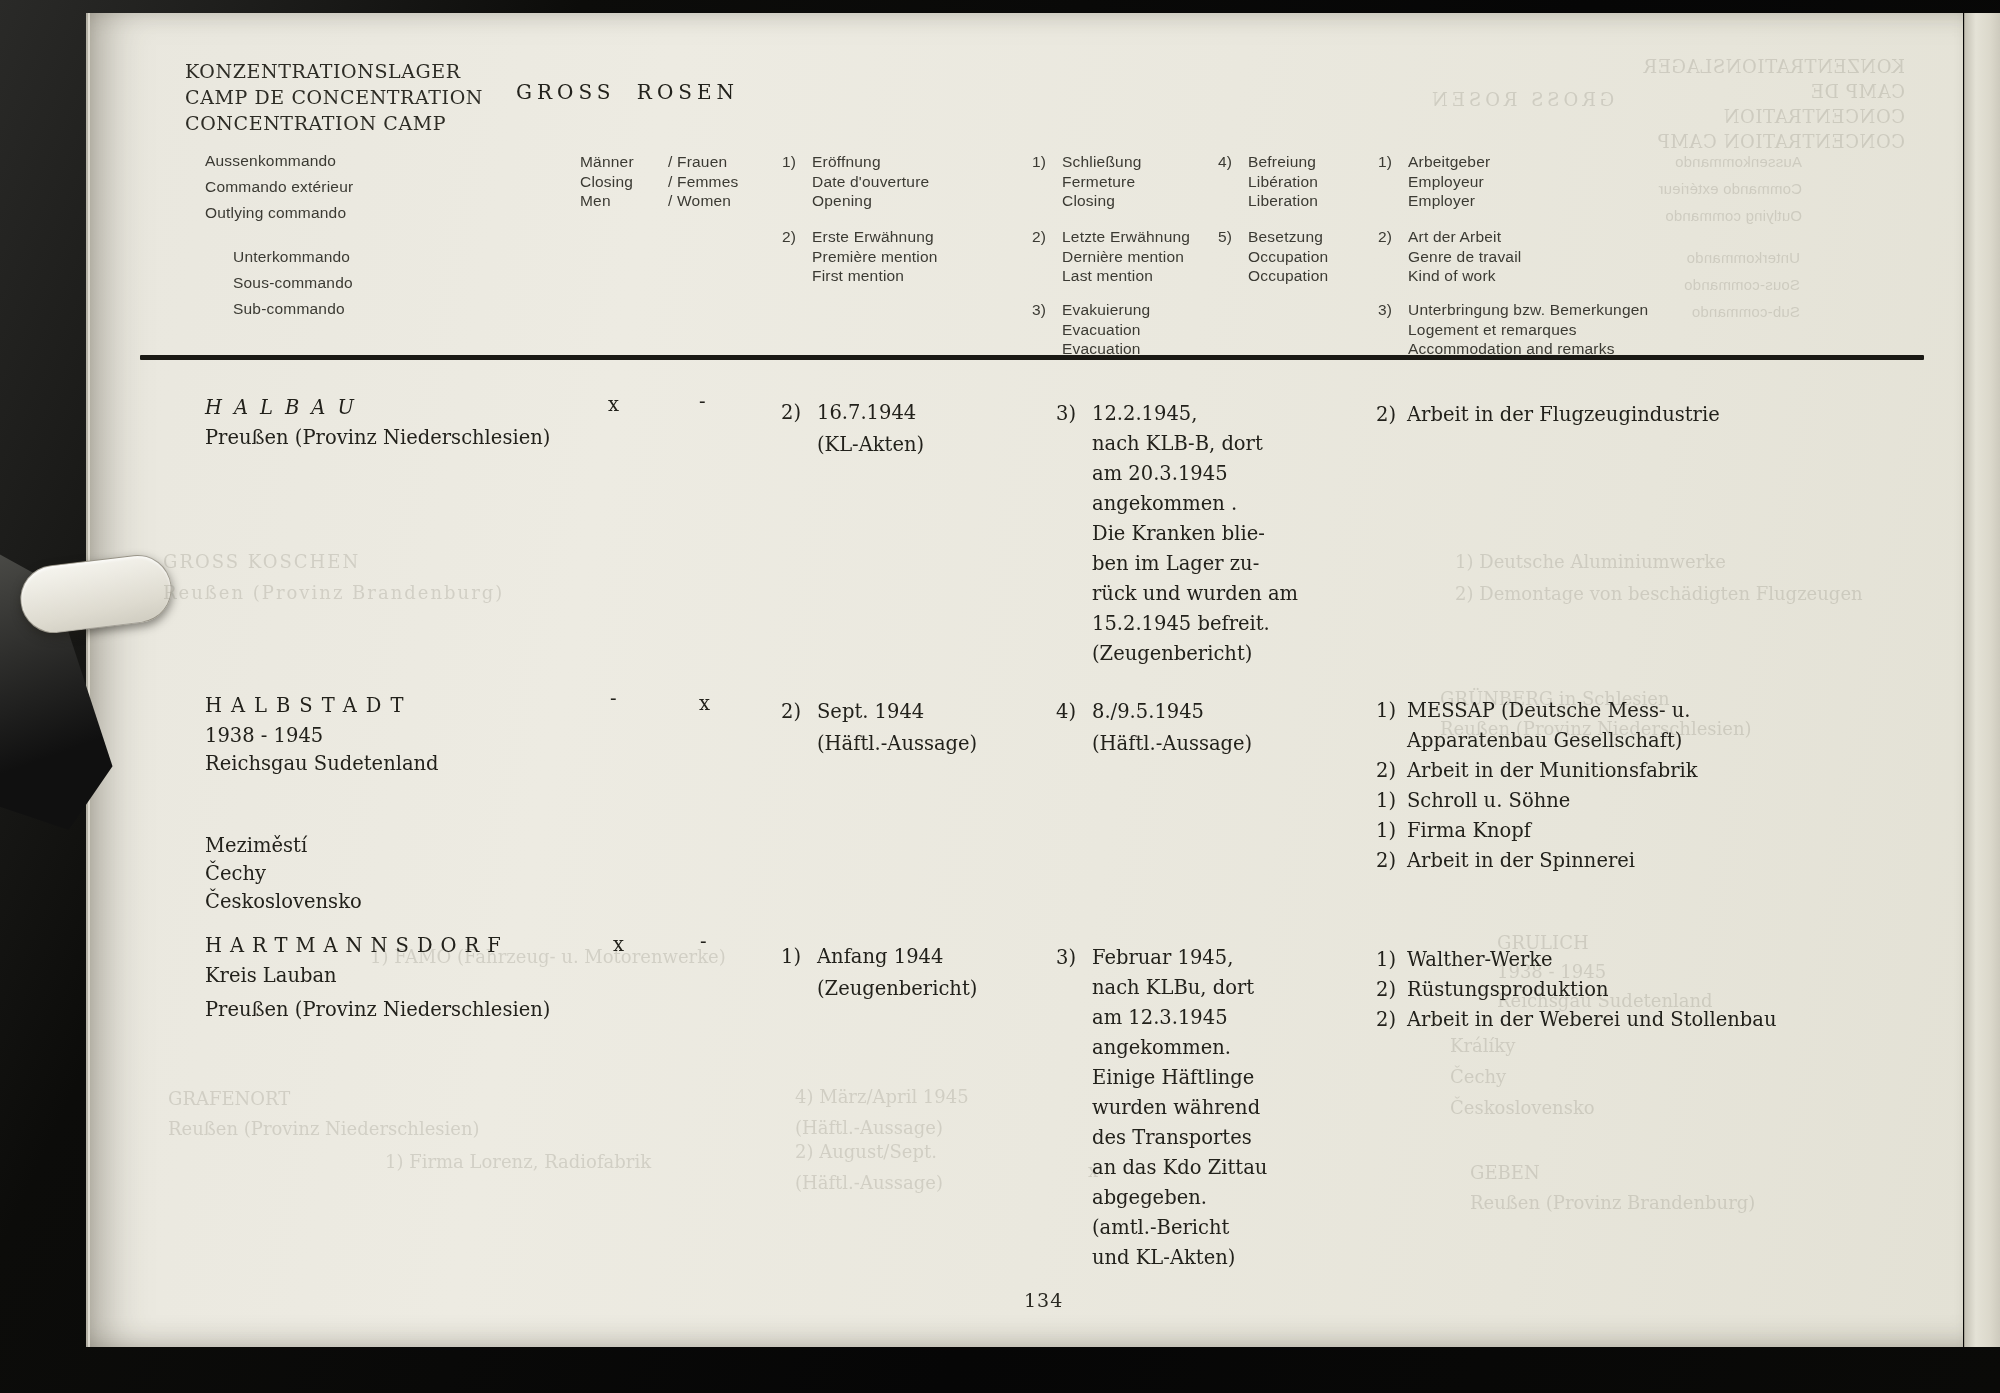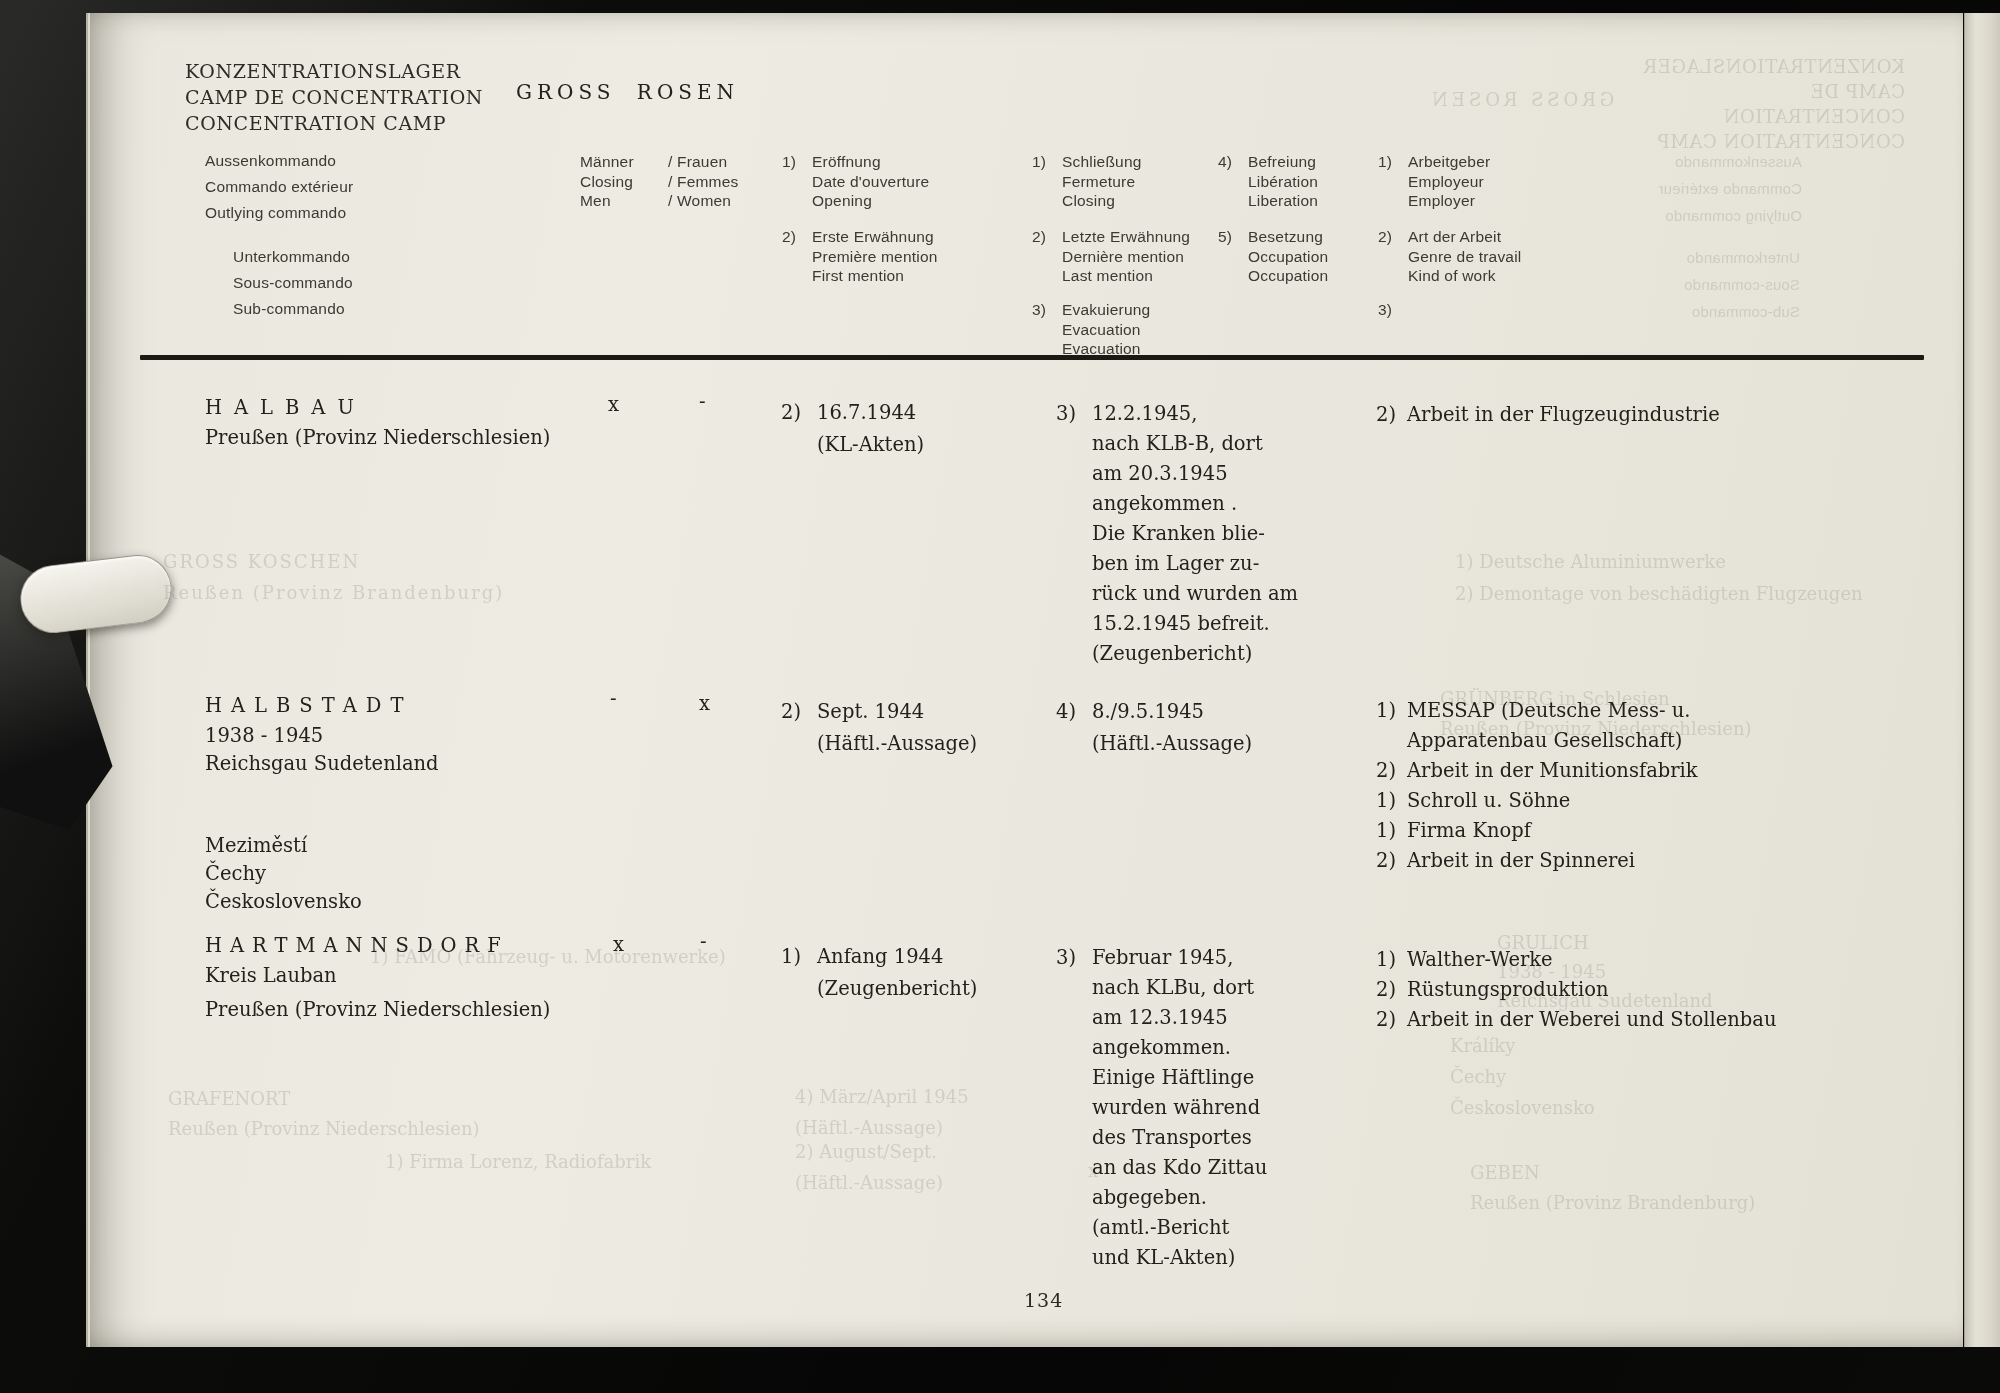--- a/index.html
+++ b/index.html
@@ -25,21 +25,21 @@
   .rule{position:absolute;left:140px;top:355px;width:1784px;height:5px;background:#1a1914;border-radius:1px;}
 
   
   .abs{position:absolute;}
   .typed{font-family:"DejaVu Serif",serif;font-size:19.5px;line-height:28px;color:#22211b;}
   .pre{white-space:pre-line;}
   .sans{font-family:"Liberation Sans",sans-serif;font-size:15.5px;line-height:19.5px;color:#3b3a33;letter-spacing:.2px;}
   .leftleg{line-height:26px;}
   .title{font-size:19px;line-height:26px;letter-spacing:.6px;color:#2d2c25;margin-left:45px;}
   .campname{font-size:20px;letter-spacing:5px;word-spacing:10px;color:#23221c;}
-  .ename{letter-spacing:12px;}
+  .ename{letter-spacing:12px;font-style:italic;}
   .lg{display:flex;}
   .lg .n{flex:none;width:30px;}
   .nb{display:flex;}
   .nb .n{flex:none;width:36px;}
   .lh30{line-height:30px;}
   .lh33{line-height:33px;}
   .gender{display:flex;}
   .gcol1{flex:none;width:88px;}
   .wrow{display:flex;line-height:30px;}
   .wrow .n{flex:none;width:31px;}
@@ -171,20 +171,23 @@
 Employer</span>
   </div>
   <div class="abs sans lg" style="left:1378px;top:227px;">
     <span class="n">2)</span>
     <span class="pre">Art der Arbeit
 Genre de travail
 Kind of work</span>
   </div>
   <div class="abs sans lg" style="left:1378px;top:300px;">
     <span class="n">3)</span>
+    <span class="pre">Unterbringung bzw. Bemerkungen
+Logement et remarques
+Accommodation and remarks</span>
   </div>
 
   <div class="rule"></div>
 
   <div class="abs typed ename" style="left:205px;top:394px;">HALBAU</div>
   <div class="abs typed pre" style="left:205px;top:424px;">Preußen (Provinz Niederschlesien)</div>
   <div class="abs mark" style="left:608px;top:393px;">x</div>
   <div class="abs mark" style="left:699px;top:390px;">-</div>
   <div class="abs typed nb" style="left:781px;top:397px;line-height:32px;">
     <span class="n">2)</span>

